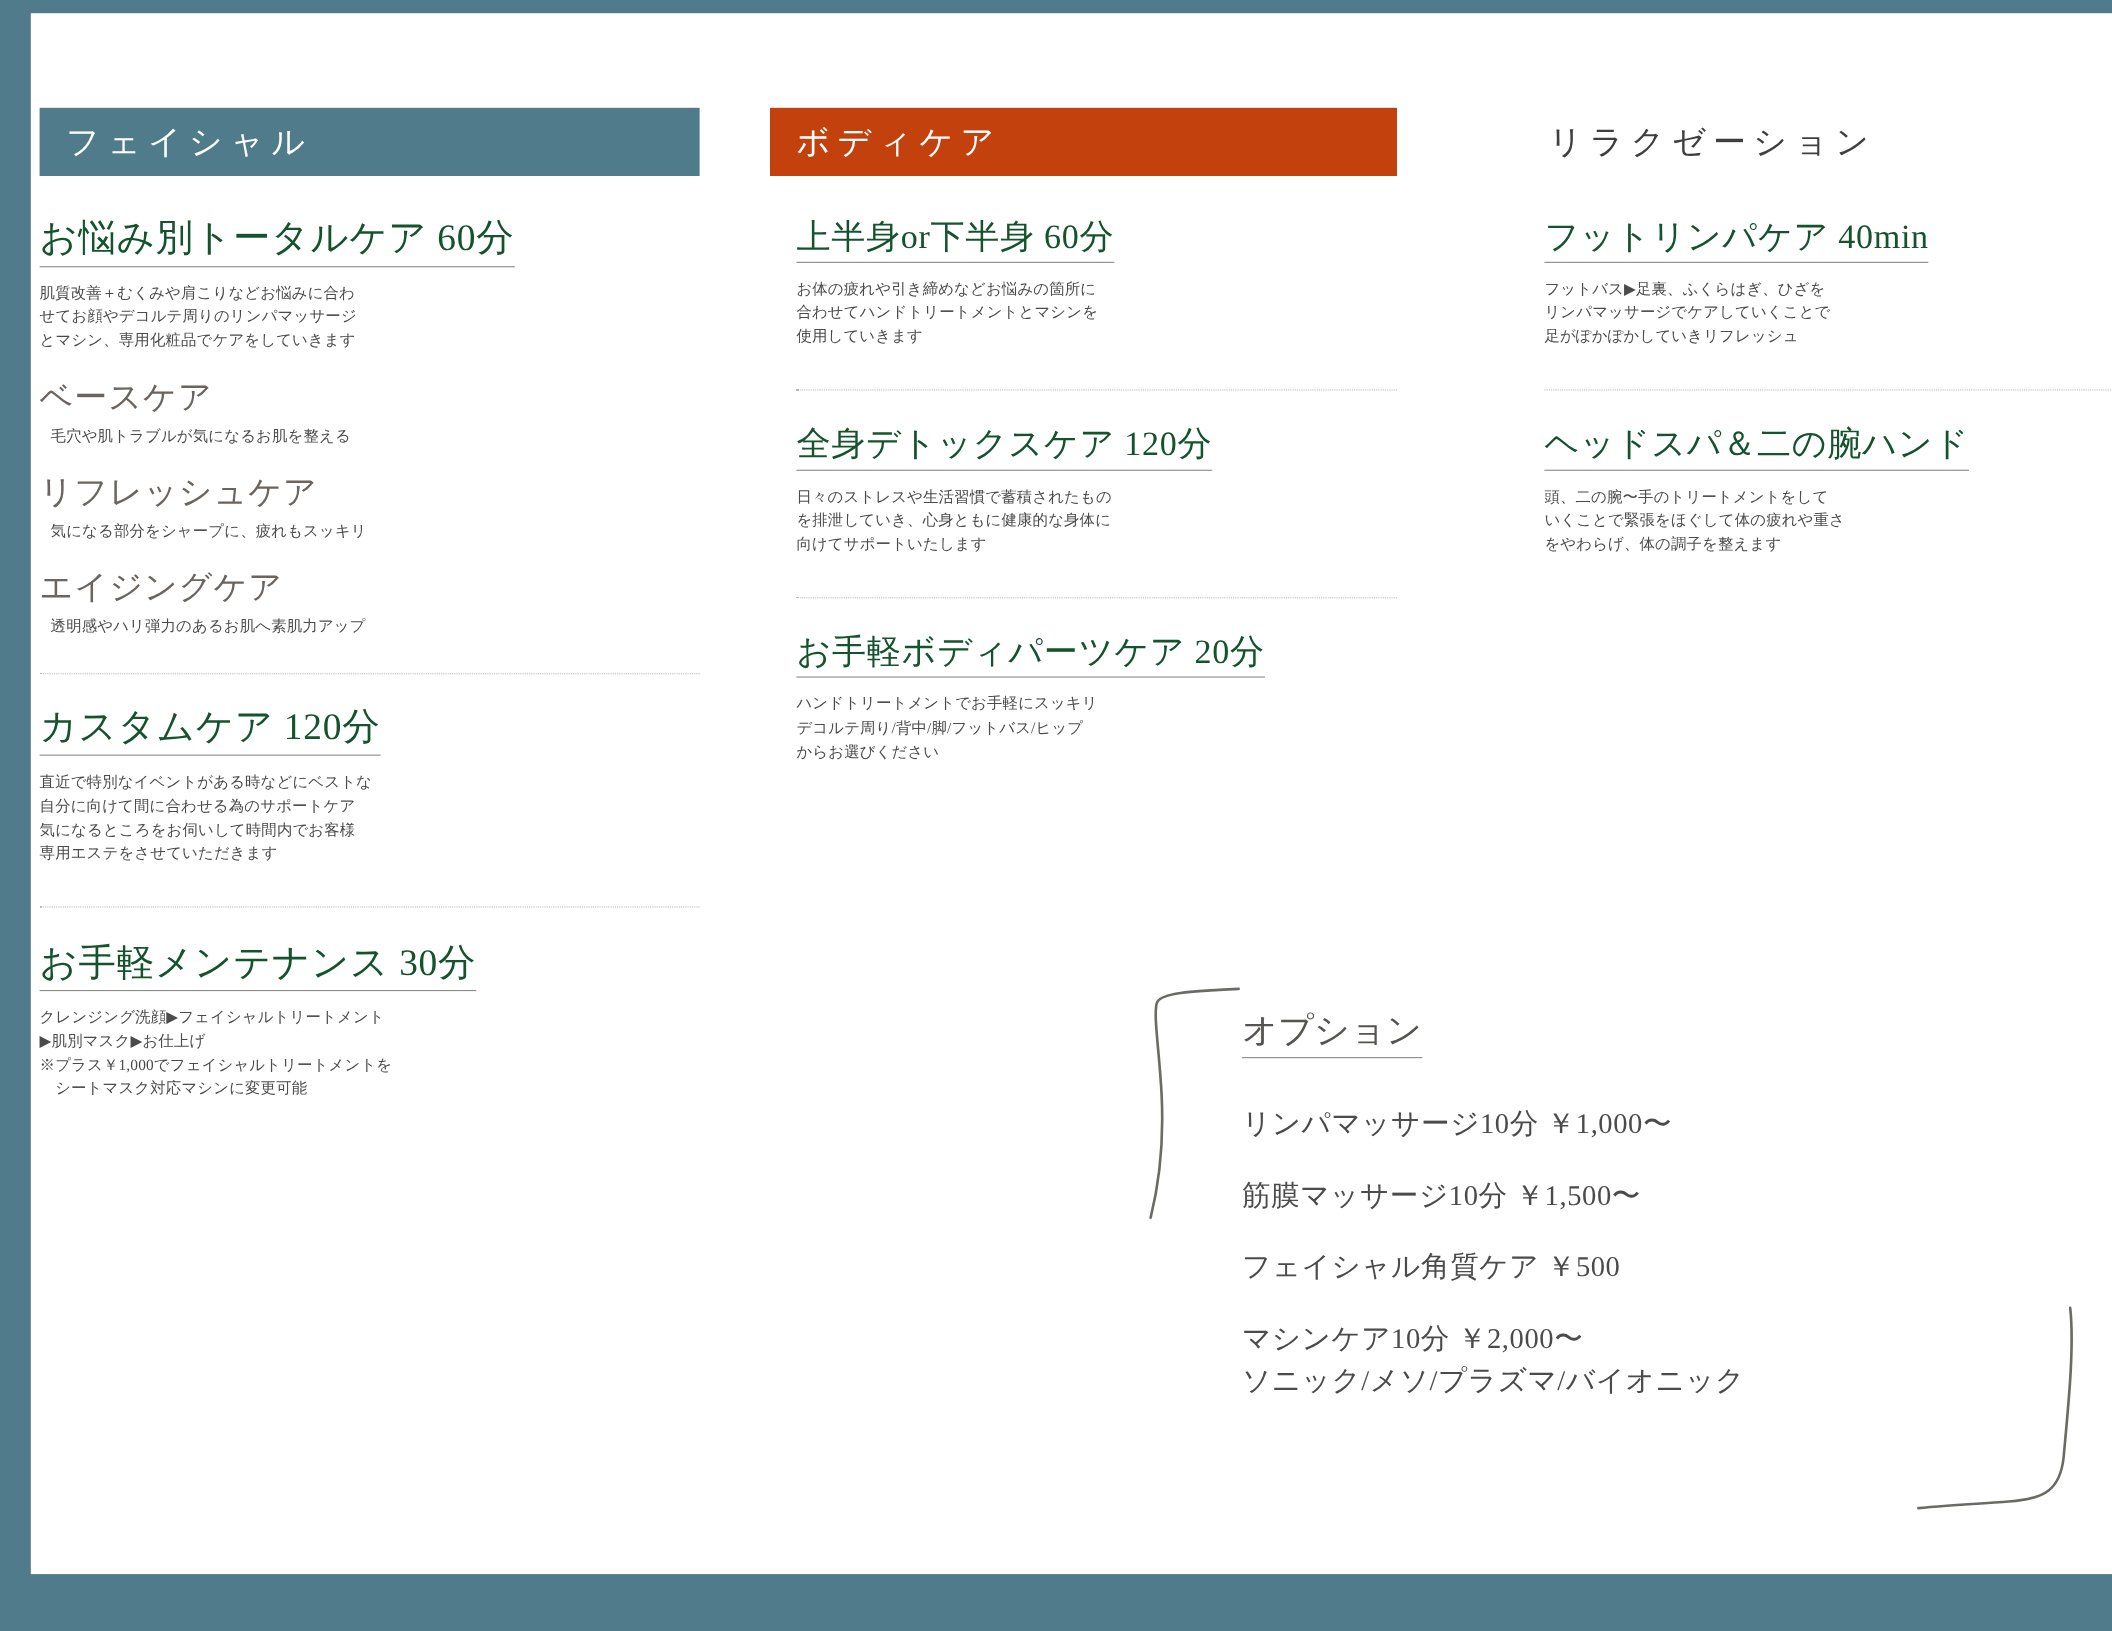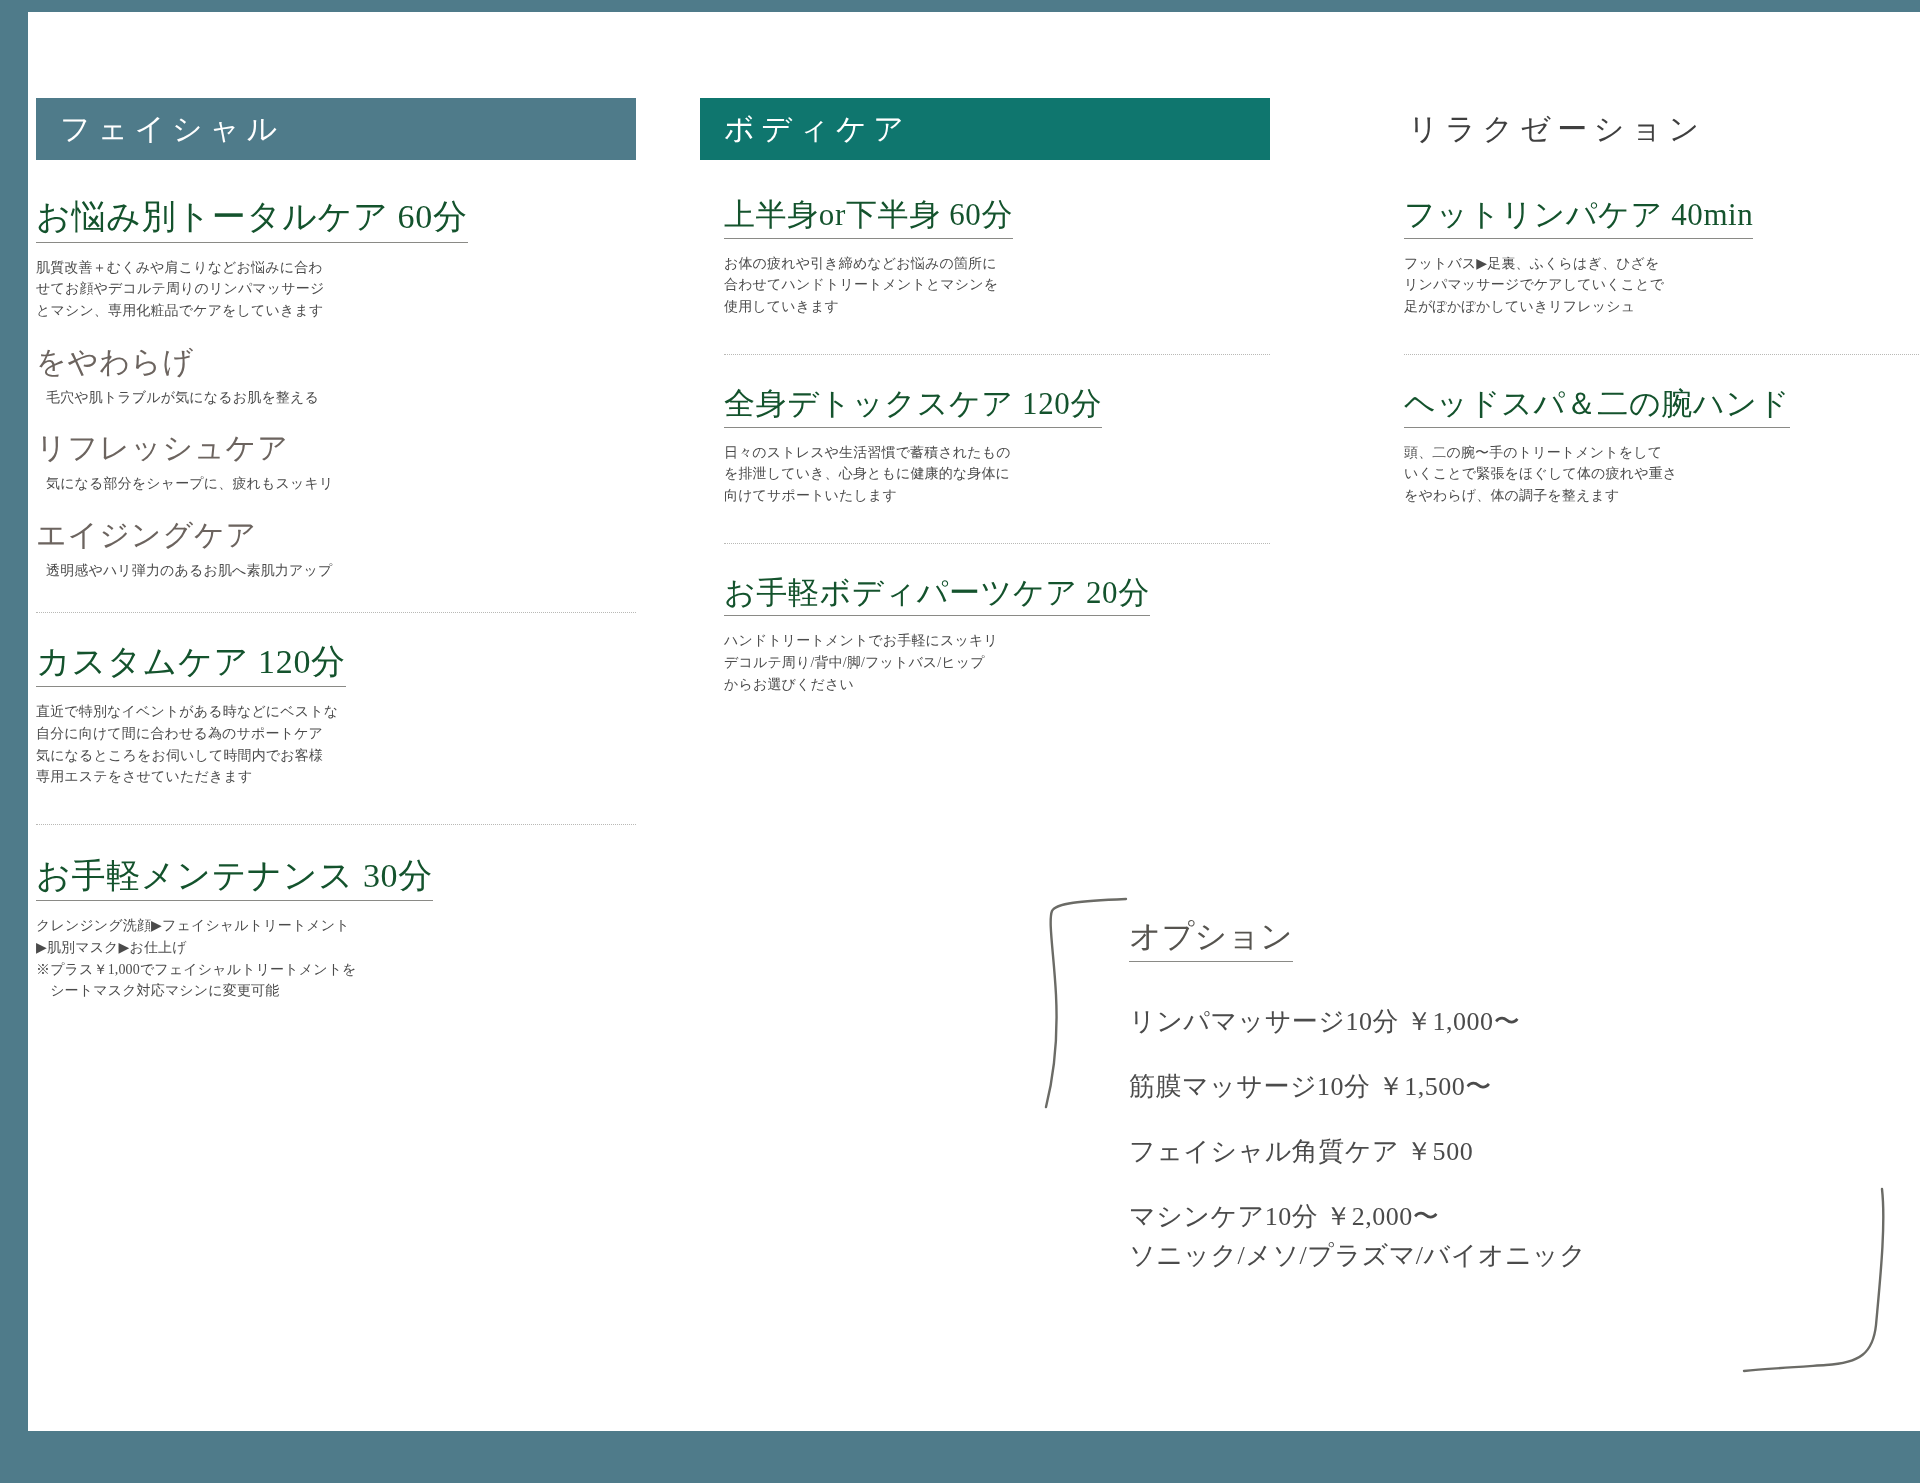--- a/index.html
+++ b/index.html
@@ -60,21 +60,21 @@
     display: flex;
     align-items: center;
     padding-left: 24px;
     box-sizing: border-box;
     color: #ffffff;
     font-size: 30px;
     letter-spacing: 0.22em;
     font-family: Liberation Mono, monospace;
   }
   .col-facial .col-header { background: #4f7b8a; width: 600px; }
-  .col-body   .col-header { background: #0f766e; width: 570px; }
+  .col-body   .col-header { background: #c2410c; width: 570px; }
   .col-relax  .col-header { background: #ffffff; color: #3f3f3f; padding-left: 28px; }
 
   .blocks { margin-top: 36px; }
 
   .block { margin-bottom: 8px; }
 
   .mtitle {
     font-size: 34px;
     color: #14532d;
     letter-spacing: 0.02em;
@@ -160,21 +160,21 @@
     <section class="col col-facial">
       <div class="col-header">フェイシャル</div>
       <div class="blocks">
 
         <div class="block">
           <div class="mtitle">お悩み別トータルケア 60分</div>
           <div class="desc">肌質改善＋むくみや肩こりなどお悩みに合わ
 せてお顔やデコルテ周りのリンパマッサージ
 とマシン、専用化粧品でケアをしていきます</div>
 
-          <div class="subtitle">をやわらげ</div>
+          <div class="subtitle">ベースケア</div>
           <div class="desc indent">毛穴や肌トラブルが気になるお肌を整える</div>
 
           <div class="subtitle">リフレッシュケア</div>
           <div class="desc indent">気になる部分をシャープに、疲れもスッキリ</div>
 
           <div class="subtitle">エイジングケア</div>
           <div class="desc indent">透明感やハリ弾力のあるお肌へ素肌力アップ</div>
         </div>
 
         <hr class="divider">

